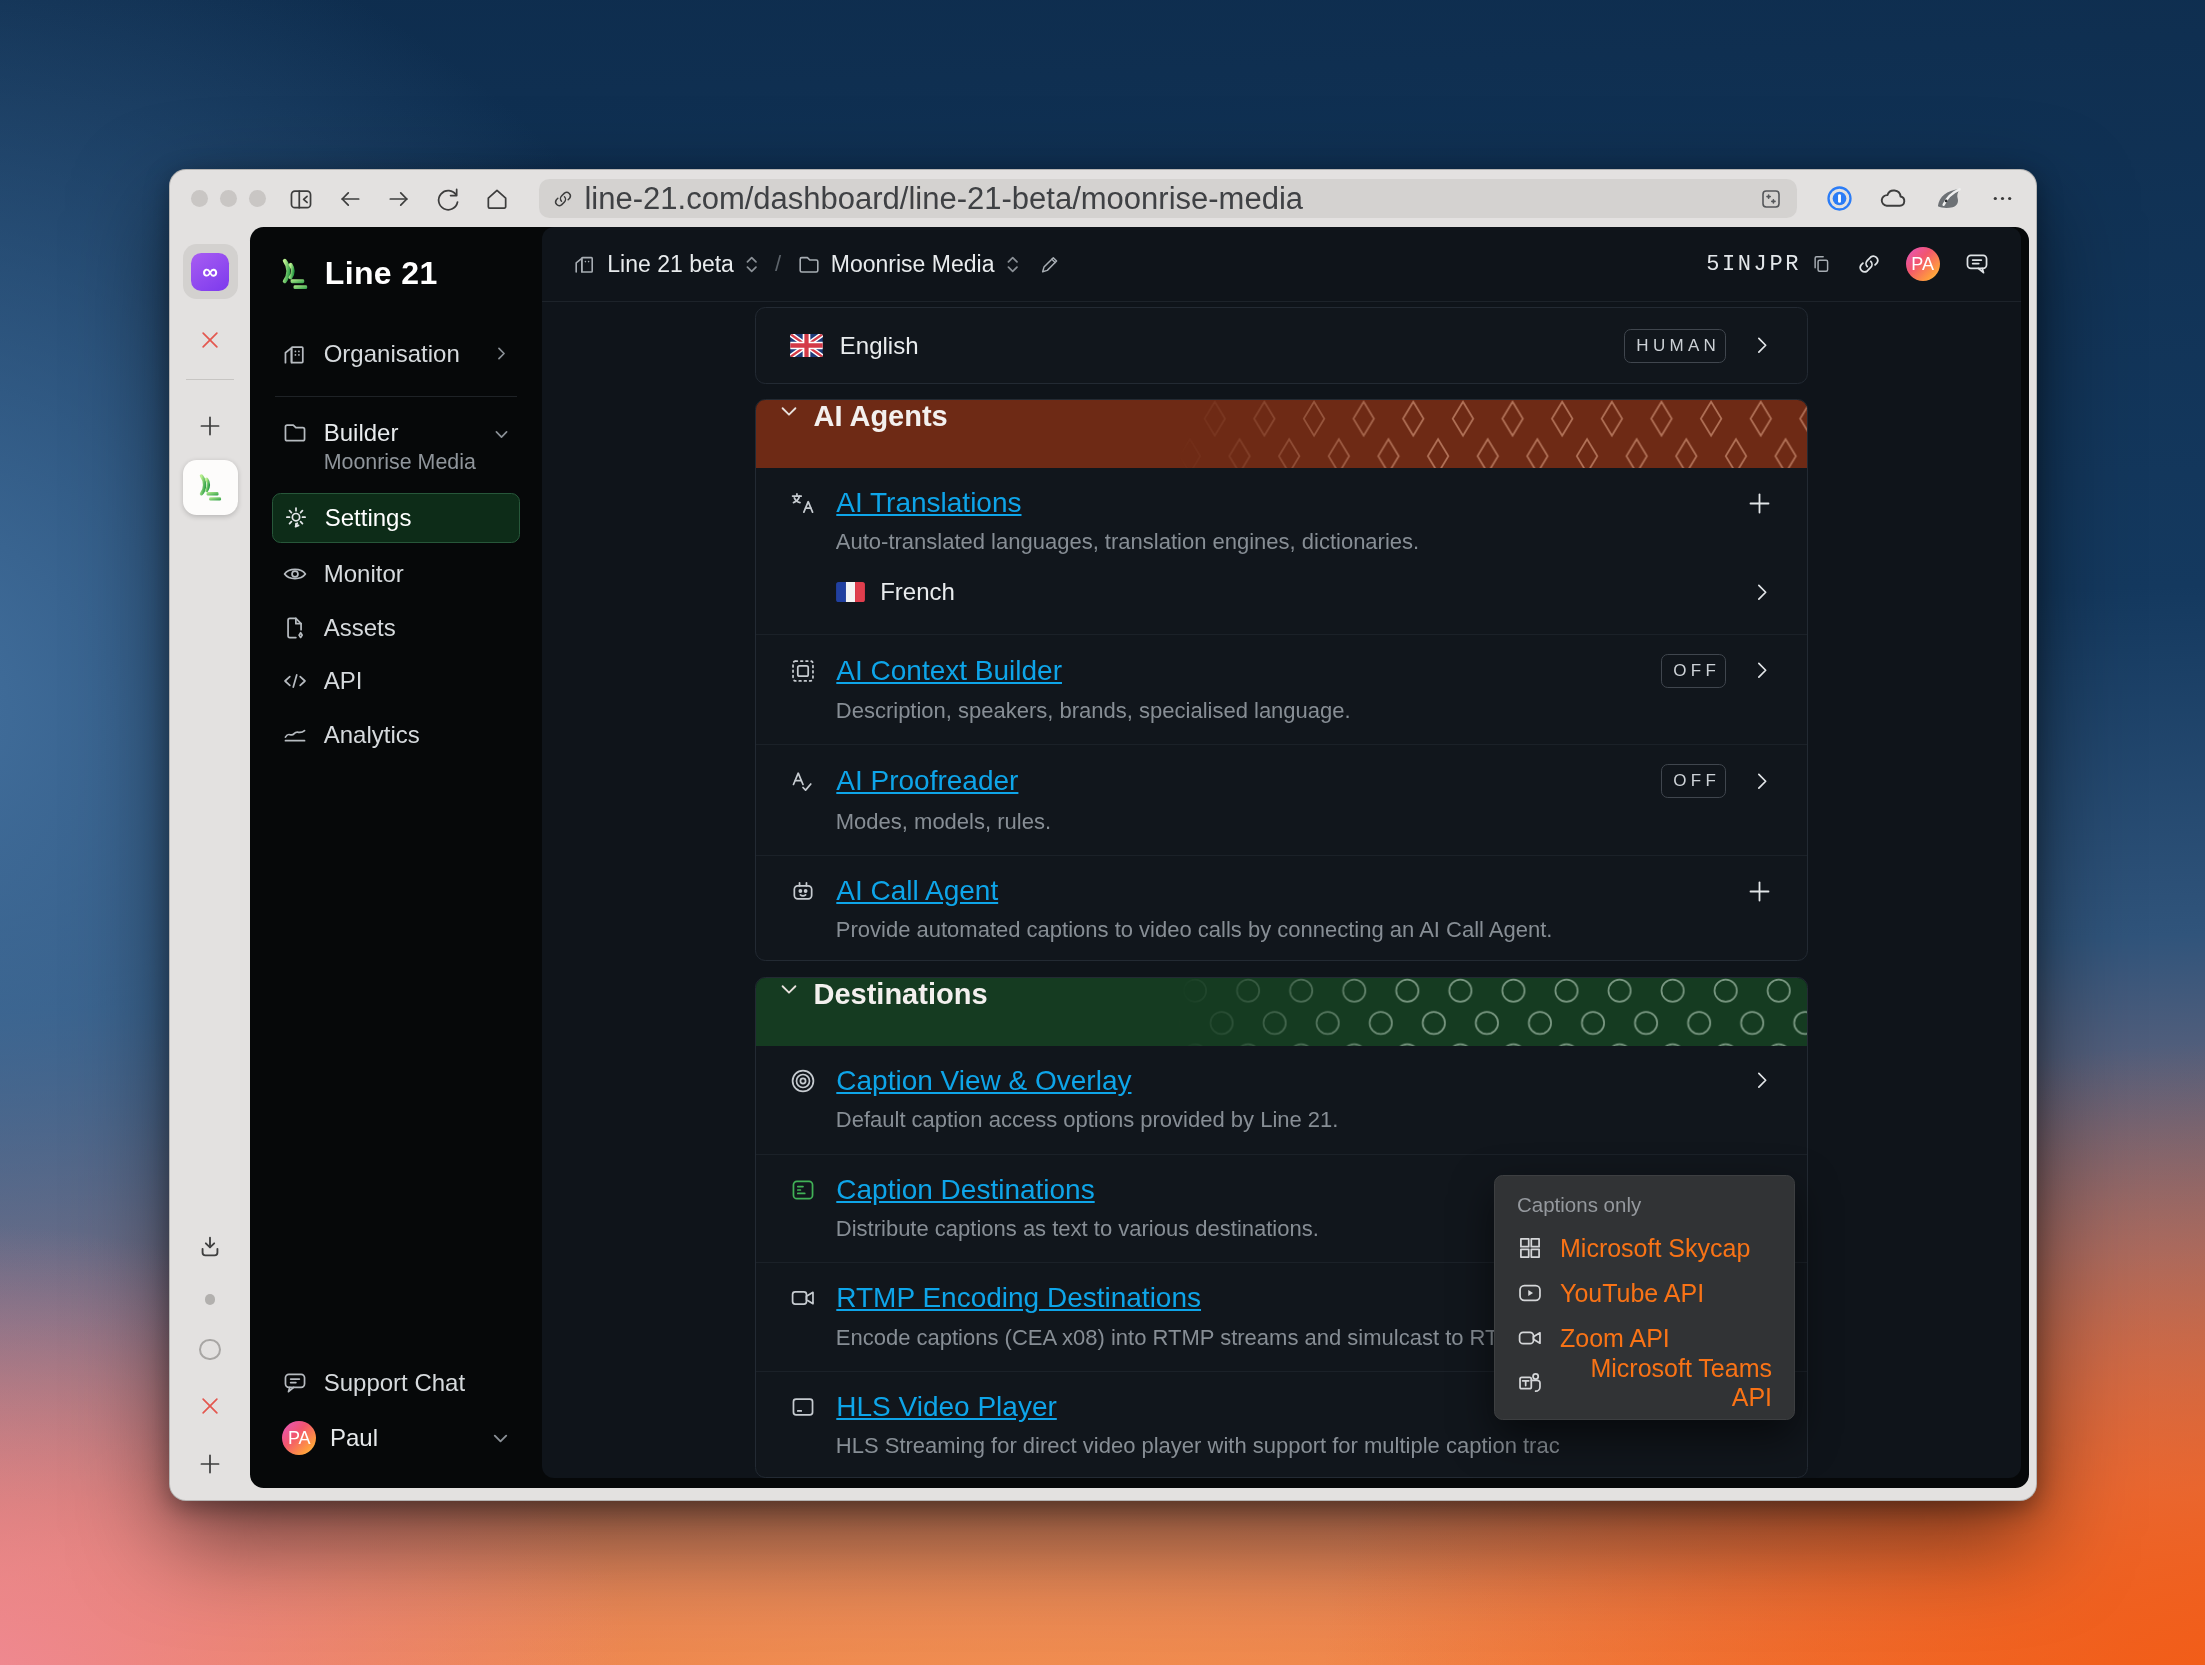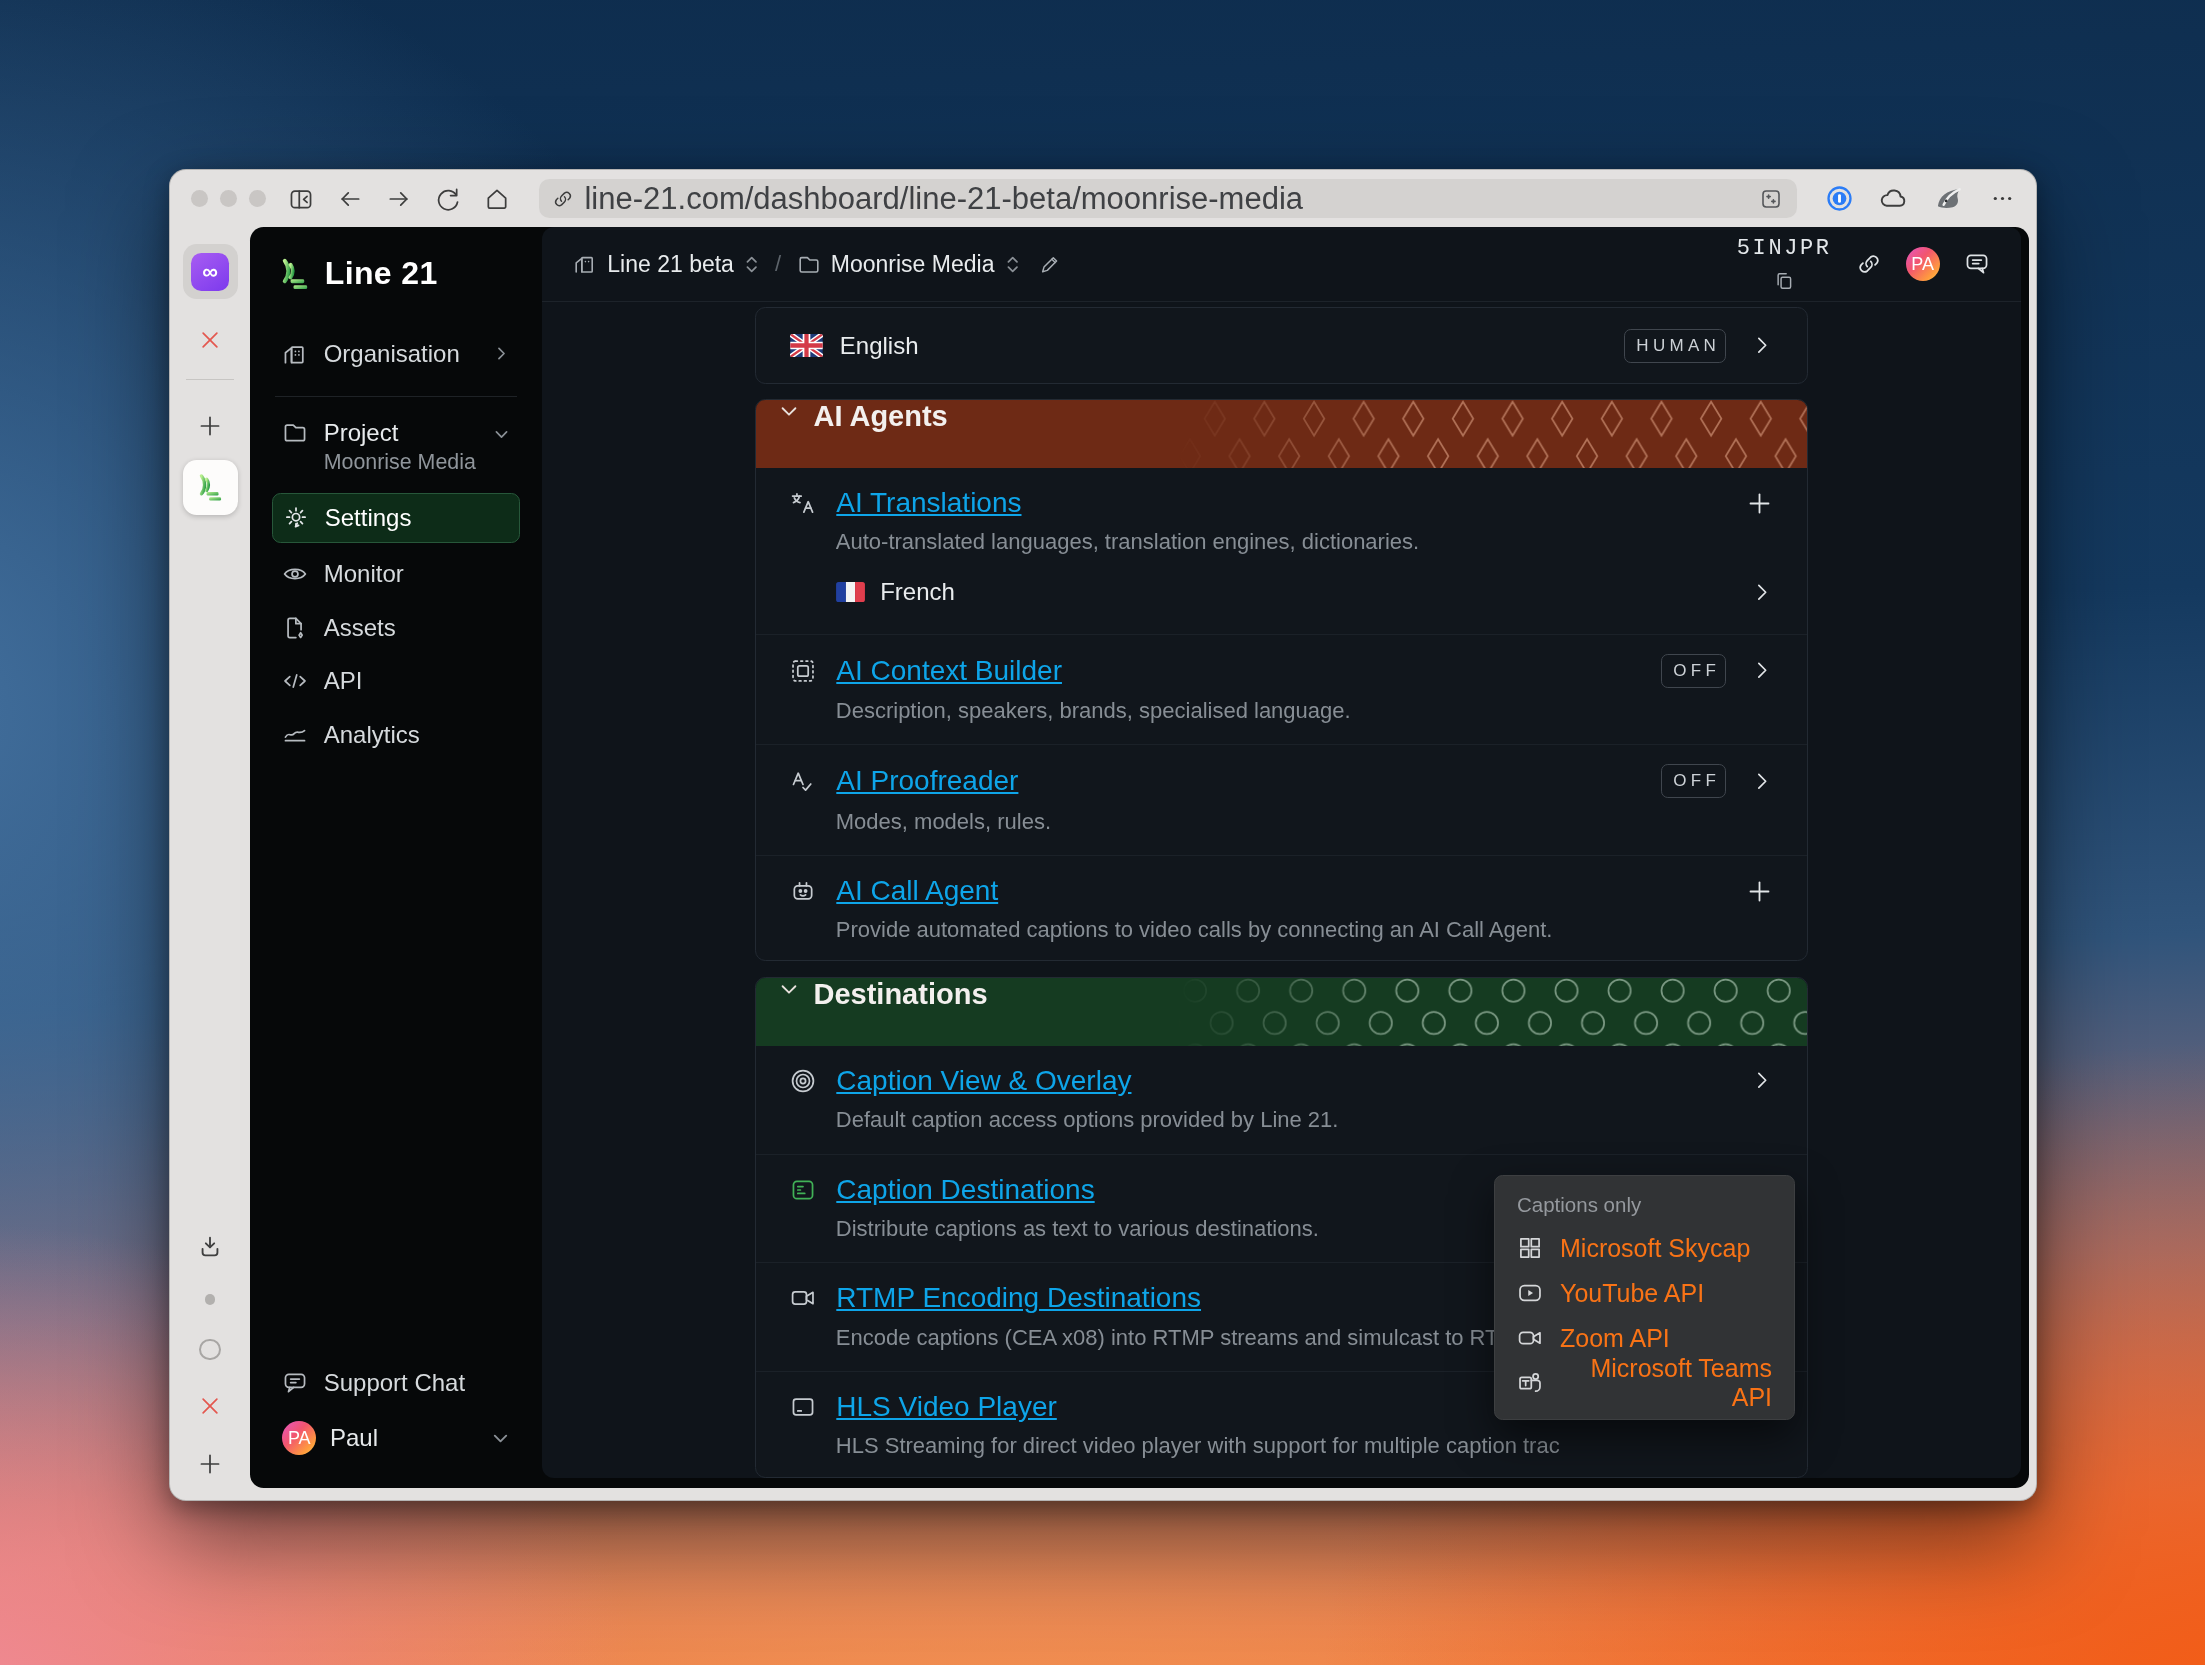--- a/index.html
+++ b/index.html
@@ -297,21 +297,21 @@
             </svg>
         </div>
 
         <div class="side-divider"></div>
 
         <div class="project-block">
           <svg class="stroke" width="26" height="26" viewBox="0 0 30 30" style="color:#b6bbc0">
               <path d="M4 9 a2 2 0 0 1 2-2 h7 l3 3 h8 a2 2 0 0 1 2 2 v11 a2 2 0 0 1-2 2 H6 a2 2 0 0 1-2-2 z"></path>
             </svg>
           <div class="project-lines">
-            <div class="project-title">Project</div>
+            <div class="project-title">Builder</div>
             <div class="project-sub">Moonrise Media</div>
           </div>
           <svg class="stroke" width="17" height="17" viewBox="0 0 20 20" stroke-width="2.2" style="color:#8a9096; margin-top:6.8px">
               <polyline points="4 7 10 13 16 7"></polyline>
             </svg>
         </div>
 
         <div class="side-item active">
           <svg class="stroke" width="26" height="26" viewBox="0 0 30 30" style="color:#e4e7e9">
               <circle cx="15" cy="14" r="4.2"></circle>
@@ -401,21 +401,21 @@
                 <polyline points="4 8 9 3 14 8"></polyline>
                 <polyline points="4 14 9 19 14 14"></polyline>
               </svg>
           </div>
           <svg class="stroke" width="22" height="22" viewBox="0 0 30 30" style="margin-left:19px">
               <path d="M5 25.5 l1.8-6.3 L19.5 6.5 l4.5 4.5 L11.3 23.7 z"></path>
               <line x1="17.5" y1="8.5" x2="22" y2="13"></line>
             </svg>
 
           <div class="phead-right">
-            <span style="display:flex; align-items:center; gap:8.6px;flex-direction:column;">
+            <span style="display:flex; align-items:center; gap:8.6px;">
               <span class="code">5INJPR</span>
               <svg class="stroke" width="22" height="22" viewBox="0 0 30 30" style="color:#a7adb3">
                   <rect x="11" y="10" width="13" height="15" rx="2"></rect>
                   <path d="M7 20 V7 a2 2 0 0 1 2-2 h9"></path>
                 </svg>
             </span>
             <svg class="stroke" width="26" height="26" viewBox="0 0 30 30" style="color:#dfe3e6">
                 <path d="M13 18 a5 5 0 0 1 0-7 l4-4 a5 5 0 0 1 7 7 l-2 2"></path>
                 <path d="M17 12 a5 5 0 0 1 0 7 l-4 4 a5 5 0 0 1-7-7 l2-2"></path>
               </svg>

